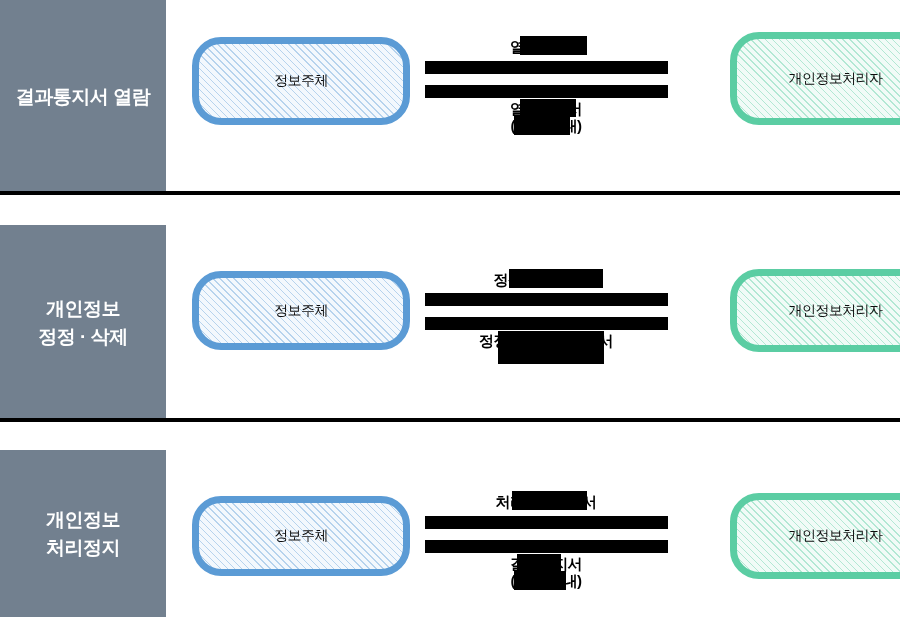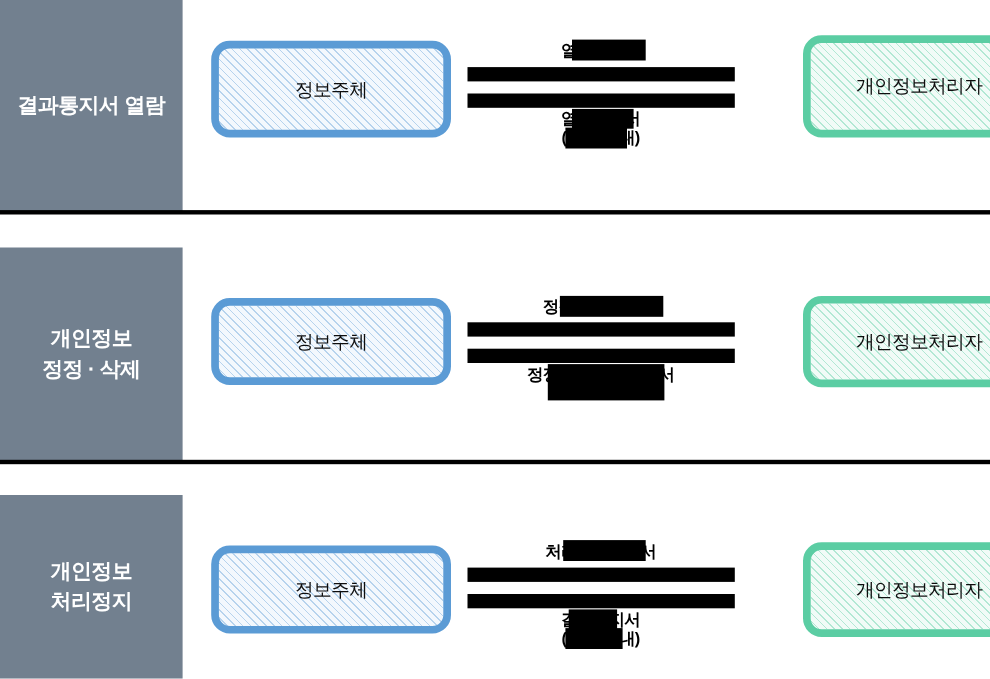--- a/index.html
+++ b/index.html
@@ -25,24 +25,24 @@
     display:flex;align-items:center;justify-content:center;
     color:#ffffff;
     font-size:19px;font-weight:bold;line-height:1.45;
     text-align:center;letter-spacing:-0.5px;
     white-space:pre-line;
   }
 
   
   .node{
     position:absolute;
-    border-radius:17px;
+    border-radius:29px;
     box-sizing:border-box;
     display:flex;align-items:center;justify-content:center;
-    font-size:17px;color:#0d0d0d;letter-spacing:-0.6px;
+    font-size:14px;color:#0d0d0d;letter-spacing:-0.6px;
   }
   .node .node-label{position:relative;z-index:2;}
 
   .node-subject{
     border:7px solid #5b9bd5;
     background-color:#f3f8fd;
     background-image:repeating-linear-gradient(
         45deg,
         rgba(91,155,213,.40) 0px,
         rgba(91,155,213,.40) 1px,

